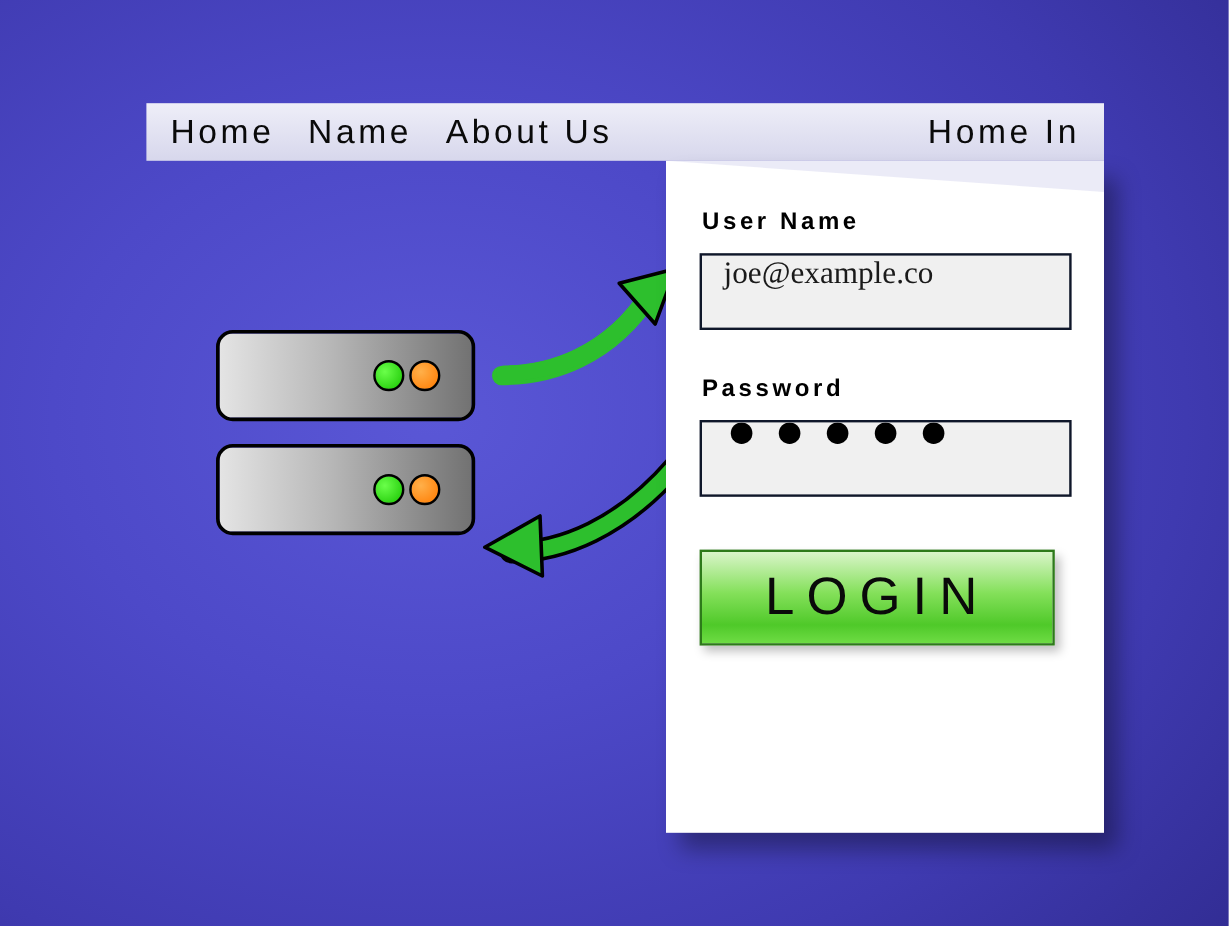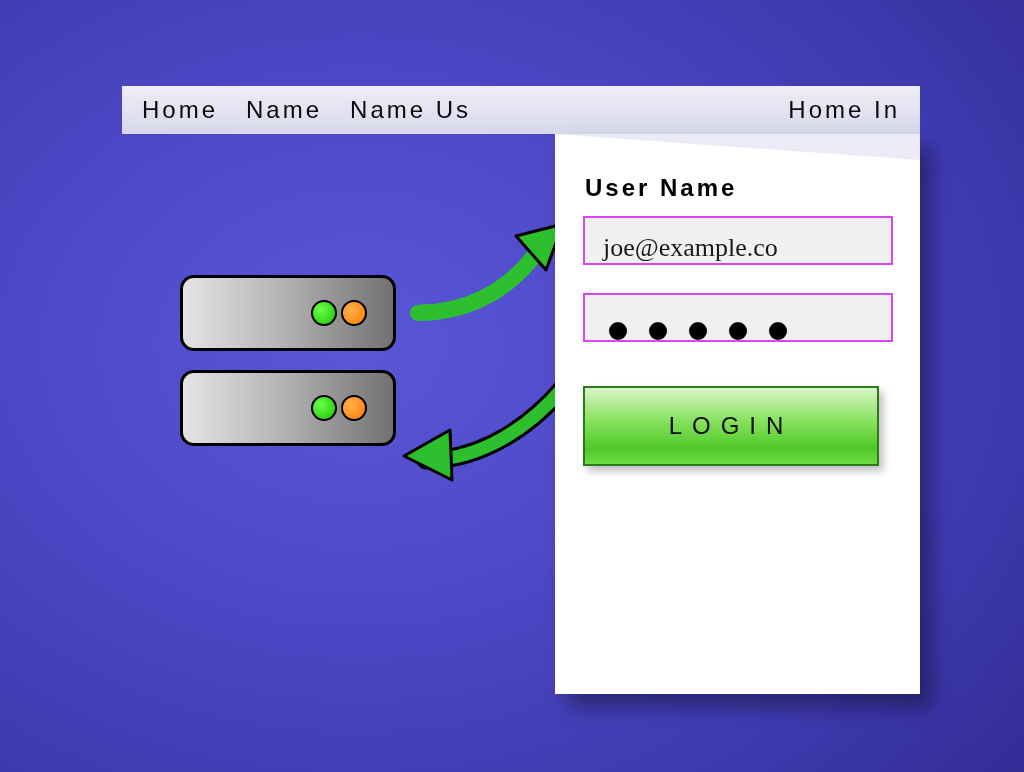--- a/index.html
+++ b/index.html
@@ -1,50 +1,50 @@
 <!DOCTYPE html>
 <html><head>
 <meta charset="utf-8">
 <style>
   html,body{margin:0;padding:0;width:1024px;height:772px;overflow:hidden;font-family:Arial,Helvetica,sans-serif}
   .stage{position:relative;width:1024px;height:772px;background:radial-gradient(ellipse 900px 700px at 35% 45%,#5a57d6 0%,#4d49c8 35%,#3f3ab0 70%,#302b90 100%)}
   
   .nav{position:absolute;left:122px;top:86px;width:798px;height:48px;background:linear-gradient(to bottom,#eeeef8 0%,#d7d7ec 100%);display:flex;align-items:center;padding:0 20px;box-sizing:border-box}
   .nav-left{display:flex;gap:28px}
-  .nav-item,.nav-right{font-family:Impact,'Arial Black',sans-serif;font-size:24px;font-weight:400;letter-spacing:3px;color:#0a0a0a;white-space:nowrap;cursor:pointer}
+  .nav-item,.nav-right{font-family:Impact,'Arial Black',sans-serif;font-size:28px;font-weight:400;letter-spacing:3px;color:#0a0a0a;white-space:nowrap;cursor:pointer}
   .nav-right{margin-left:auto}
   
   .server{position:absolute;left:180px;width:210px;height:70px;border:3px solid #000;border-radius:14px;background:linear-gradient(to right,#e4e4e4 0%,#b6b6b6 45%,#727272 100%)}
   .server1{top:275px}
   .server2{top:370px}
   .led{position:absolute;top:22px;width:22px;height:22px;border-radius:50%;border:2px solid #000}
   .led-g{left:128px;background:radial-gradient(circle at 35% 35%,#6aff4a,#18c400)}
   .led-o{left:158px;background:radial-gradient(circle at 35% 35%,#ffb04a,#ff7a00)}
   
   .panel{position:absolute;left:555px;top:134px;width:365px;height:560px;background:#fff;box-shadow:12px 14px 18px rgba(0,0,0,.35);padding:30px 0 0 28px;box-sizing:border-box}
   .panel::before{content:"";position:absolute;left:0;top:0;border-left:365px solid transparent;border-top:26px solid rgba(230,230,245,.8)}
-  .label{font-family:Arial,Helvetica,sans-serif;font-size:24px;font-weight:700;letter-spacing:3px;color:#000;margin:10px 0 14px 2px}
-  .field{width:310px;height:49px;border:2px solid #d946ef;background:#f0f0f0;display:flex;align-items:flex-end;padding:0 18px;box-sizing:border-box;overflow:hidden}
+  .label{font-family:Arial,Helvetica,sans-serif;font-size:20px;font-weight:700;letter-spacing:3px;color:#000;margin:10px 0 14px 2px}
+  .field{width:310px;height:64px;border:2px solid #0f172a;background:#f0f0f0;display:flex;align-items:flex-start;padding:0 18px;box-sizing:border-box;overflow:hidden}
   .field-u{font-family:Georgia,'Times New Roman',serif;font-size:26px;color:#1a1a1a;white-space:nowrap}
   .dots{display:flex;gap:22px;padding-left:6px}
   .dot{width:18px;height:18px;border-radius:50%;background:#000}
   .gap{height:28px}
-  .login-btn{margin-top:44px;width:292px;height:76px;border:2px solid #2d7a1a;background:linear-gradient(to bottom,#d9f5c9 0%,#84e05a 45%,#4fc929 80%,#6edc44 100%);display:flex;align-items:center;justify-content:center;font-family:Impact,'Arial Black',sans-serif;font-size:24px;letter-spacing:10px;color:#0a0a0a;cursor:pointer;box-shadow:4px 5px 8px rgba(0,0,0,.25)}
+  .login-btn{margin-top:44px;width:292px;height:76px;border:2px solid #2d7a1a;background:linear-gradient(to bottom,#d9f5c9 0%,#84e05a 45%,#4fc929 80%,#6edc44 100%);display:flex;align-items:center;justify-content:center;font-family:Impact,'Arial Black',sans-serif;font-size:44px;letter-spacing:10px;color:#0a0a0a;cursor:pointer;box-shadow:4px 5px 8px rgba(0,0,0,.25)}
   .arrow{position:absolute;pointer-events:none}
 </style>
 </head>
 <body>
 
 <div class="stage">
 
   <div class="nav">
     <div class="nav-left">
       <span class="nav-item">Home</span>
       <span class="nav-item">Name</span>
-      <span class="nav-item">Name Us</span>
+      <span class="nav-item">About Us</span>
     </div>
     <span class="nav-right">Home In</span>
   </div>
 
   <div class="server server1">
     <span class="led led-g"></span>
     <span class="led led-o"></span>
   </div>
   <div class="server server2">
     <span class="led led-g"></span>
@@ -63,20 +63,21 @@
     <path d="M165 18 C 120 70 70 90 28 90" fill="none" stroke="#2dbf2d" stroke-width="13" stroke-linecap="round"></path>
     <polygon points="6,86 52,60 54,110" fill="#2dbf2d" stroke="#000" stroke-width="3" stroke-linejoin="round"></polygon>
   </svg>
 
   <div class="panel">
     <div class="label">User Name</div>
     <div class="field">
       <span class="field-u">joe@example.co</span>
     </div>
     <div class="gap"></div>
+    <div class="label">Password</div>
     <div class="field">
       <div class="dots" id="pw-dots">
           <span class="dot"></span>
           <span class="dot"></span>
           <span class="dot"></span>
           <span class="dot"></span>
           <span class="dot"></span>
         </div>
     </div>
     <div class="login-btn">LOGIN</div>

